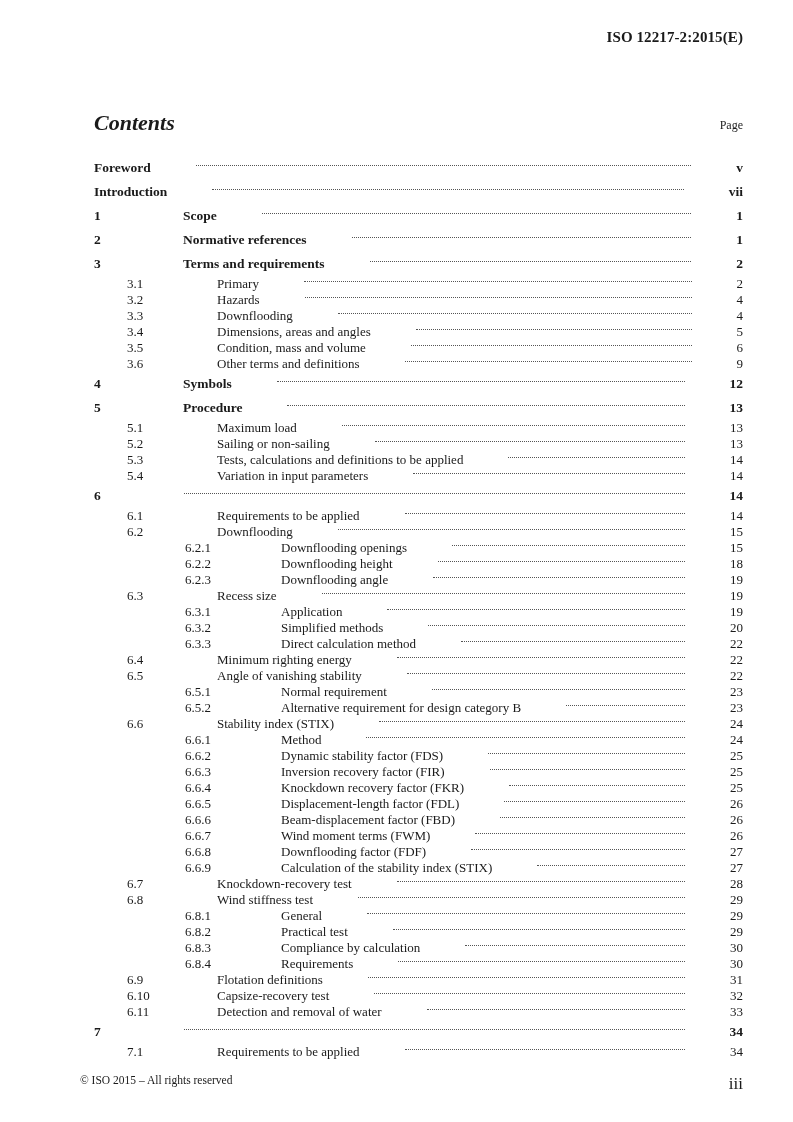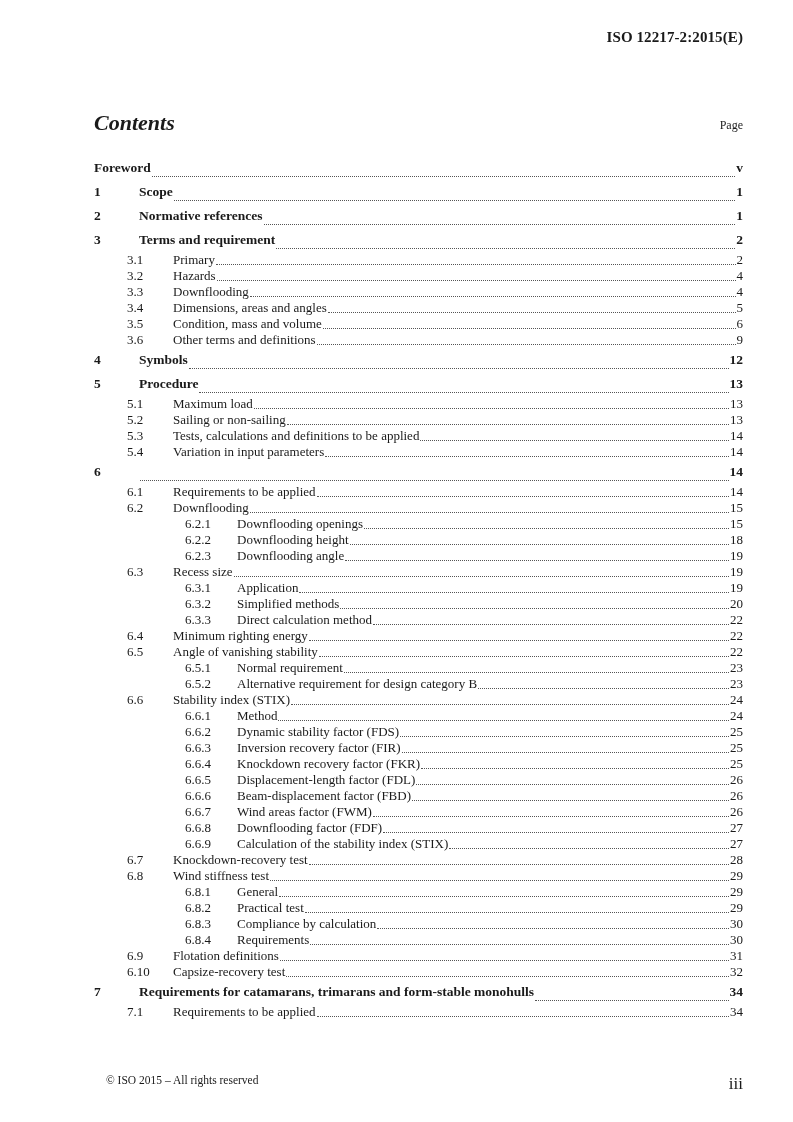--- a/index.html
+++ b/index.html
@@ -2,61 +2,66 @@
 <html><head>
 <meta charset="utf-8">
 <style>
   html, body { margin: 0; padding: 0; background: #ffffff; }
   body { width: 793px; height: 1122px; position: relative; overflow: hidden;
          font-family: "Liberation Serif", "DejaVu Serif", serif; color: #1a1a1a; }
   .doc-id { position: absolute; right: 50px; top: 29px; font-weight: bold; font-size: 15px; letter-spacing: 0.1px; }
   .toc-title { position: absolute; left: 94px; top: 110px; font-size: 22px; font-weight: bold; font-style: italic; }
   .page-label { position: absolute; right: 50px; top: 118px; font-size: 12px; }
   .toc { position: absolute; left: 94px; top: 156px; width: 649px; }
-  .row { display: flex; align-items: flex-end; font-size: 13px; line-height: 16px; height: 16px; }
+  .row { display: flex; align-items: center; font-size: 13px; line-height: 16px; height: 16px; gap: 44px; }
   .row.top { font-weight: bold; height: 24px; line-height: 24px; font-size: 13.5px; }
   .row.top + .row.l1 { }
   .num { flex: none; }
   .row.top .num { width: 45px; }
   .row.l1 .num { width: 46px; margin-left: 33px; }
   .row.l2 .num { width: 52px; margin-left: 91px; }
   .title { flex: none; white-space: nowrap; }
   .dots { flex: 1; border-bottom: 1px dotted #555; margin: 0 1px; position: relative; top: -3px; height: 0; }
   .pg { flex: none; text-align: right; }
-  .footer-left { position: absolute; left: 106px; top: 1074px; font-size: 11.5px; }
+  .footer-left { position: absolute; left: 80px; top: 1074px; font-size: 11.5px; }
   .footer-right { position: absolute; right: 50px; top: 1074px; font-size: 17px; }
 </style>
 </head>
 <body>
 
 <div class="doc-id">ISO 12217-2:2015(E)</div>
 <div class="toc-title">Contents</div>
 <div class="page-label">Page</div>
 
 <div class="toc" id="toc">
     <div class="row top">
       <span class="title">Foreword</span>
       <span class="dots"></span>
       <span class="pg">v</span>
     </div>
     <div class="row top">
+      <span class="title">Introduction</span>
+      <span class="dots"></span>
+      <span class="pg">vii</span>
+    </div>
+    <div class="row top">
       <span class="num">1</span>
       <span class="title">Scope</span>
       <span class="dots"></span>
       <span class="pg">1</span>
     </div>
     <div class="row top">
       <span class="num">2</span>
       <span class="title">Normative references</span>
       <span class="dots"></span>
       <span class="pg">1</span>
     </div>
     <div class="row top">
       <span class="num">3</span>
-      <span class="title">Terms and requirement</span>
+      <span class="title">Terms and requirements</span>
       <span class="dots"></span>
       <span class="pg">2</span>
     </div>
     <div class="row l1">
       <span class="num">3.1</span>
       <span class="title">Primary</span>
       <span class="dots"></span>
       <span class="pg">2</span>
     </div>
     <div class="row l1">
@@ -245,21 +250,21 @@
       <span class="pg">26</span>
     </div>
     <div class="row l2">
       <span class="num">6.6.6</span>
       <span class="title">Beam-displacement factor (FBD)</span>
       <span class="dots"></span>
       <span class="pg">26</span>
     </div>
     <div class="row l2">
       <span class="num">6.6.7</span>
-      <span class="title">Wind areas factor (FWM)</span>
+      <span class="title">Wind moment terms (FWM)</span>
       <span class="dots"></span>
       <span class="pg">26</span>
     </div>
     <div class="row l2">
       <span class="num">6.6.8</span>
       <span class="title">Downflooding factor (FDF)</span>
       <span class="dots"></span>
       <span class="pg">27</span>
     </div>
     <div class="row l2">
@@ -309,23 +314,28 @@
       <span class="title">Flotation definitions</span>
       <span class="dots"></span>
       <span class="pg">31</span>
     </div>
     <div class="row l1">
       <span class="num">6.10</span>
       <span class="title">Capsize-recovery test</span>
       <span class="dots"></span>
       <span class="pg">32</span>
     </div>
+    <div class="row l1">
+      <span class="num">6.11</span>
+      <span class="title">Detection and removal of water</span>
+      <span class="dots"></span>
+      <span class="pg">33</span>
+    </div>
     <div class="row top">
       <span class="num">7</span>
-      <span class="title">Requirements for catamarans, trimarans and form-stable monohulls</span>
       <span class="dots"></span>
       <span class="pg">34</span>
     </div>
     <div class="row l1">
       <span class="num">7.1</span>
       <span class="title">Requirements to be applied</span>
       <span class="dots"></span>
       <span class="pg">34</span>
     </div>
   </div>

